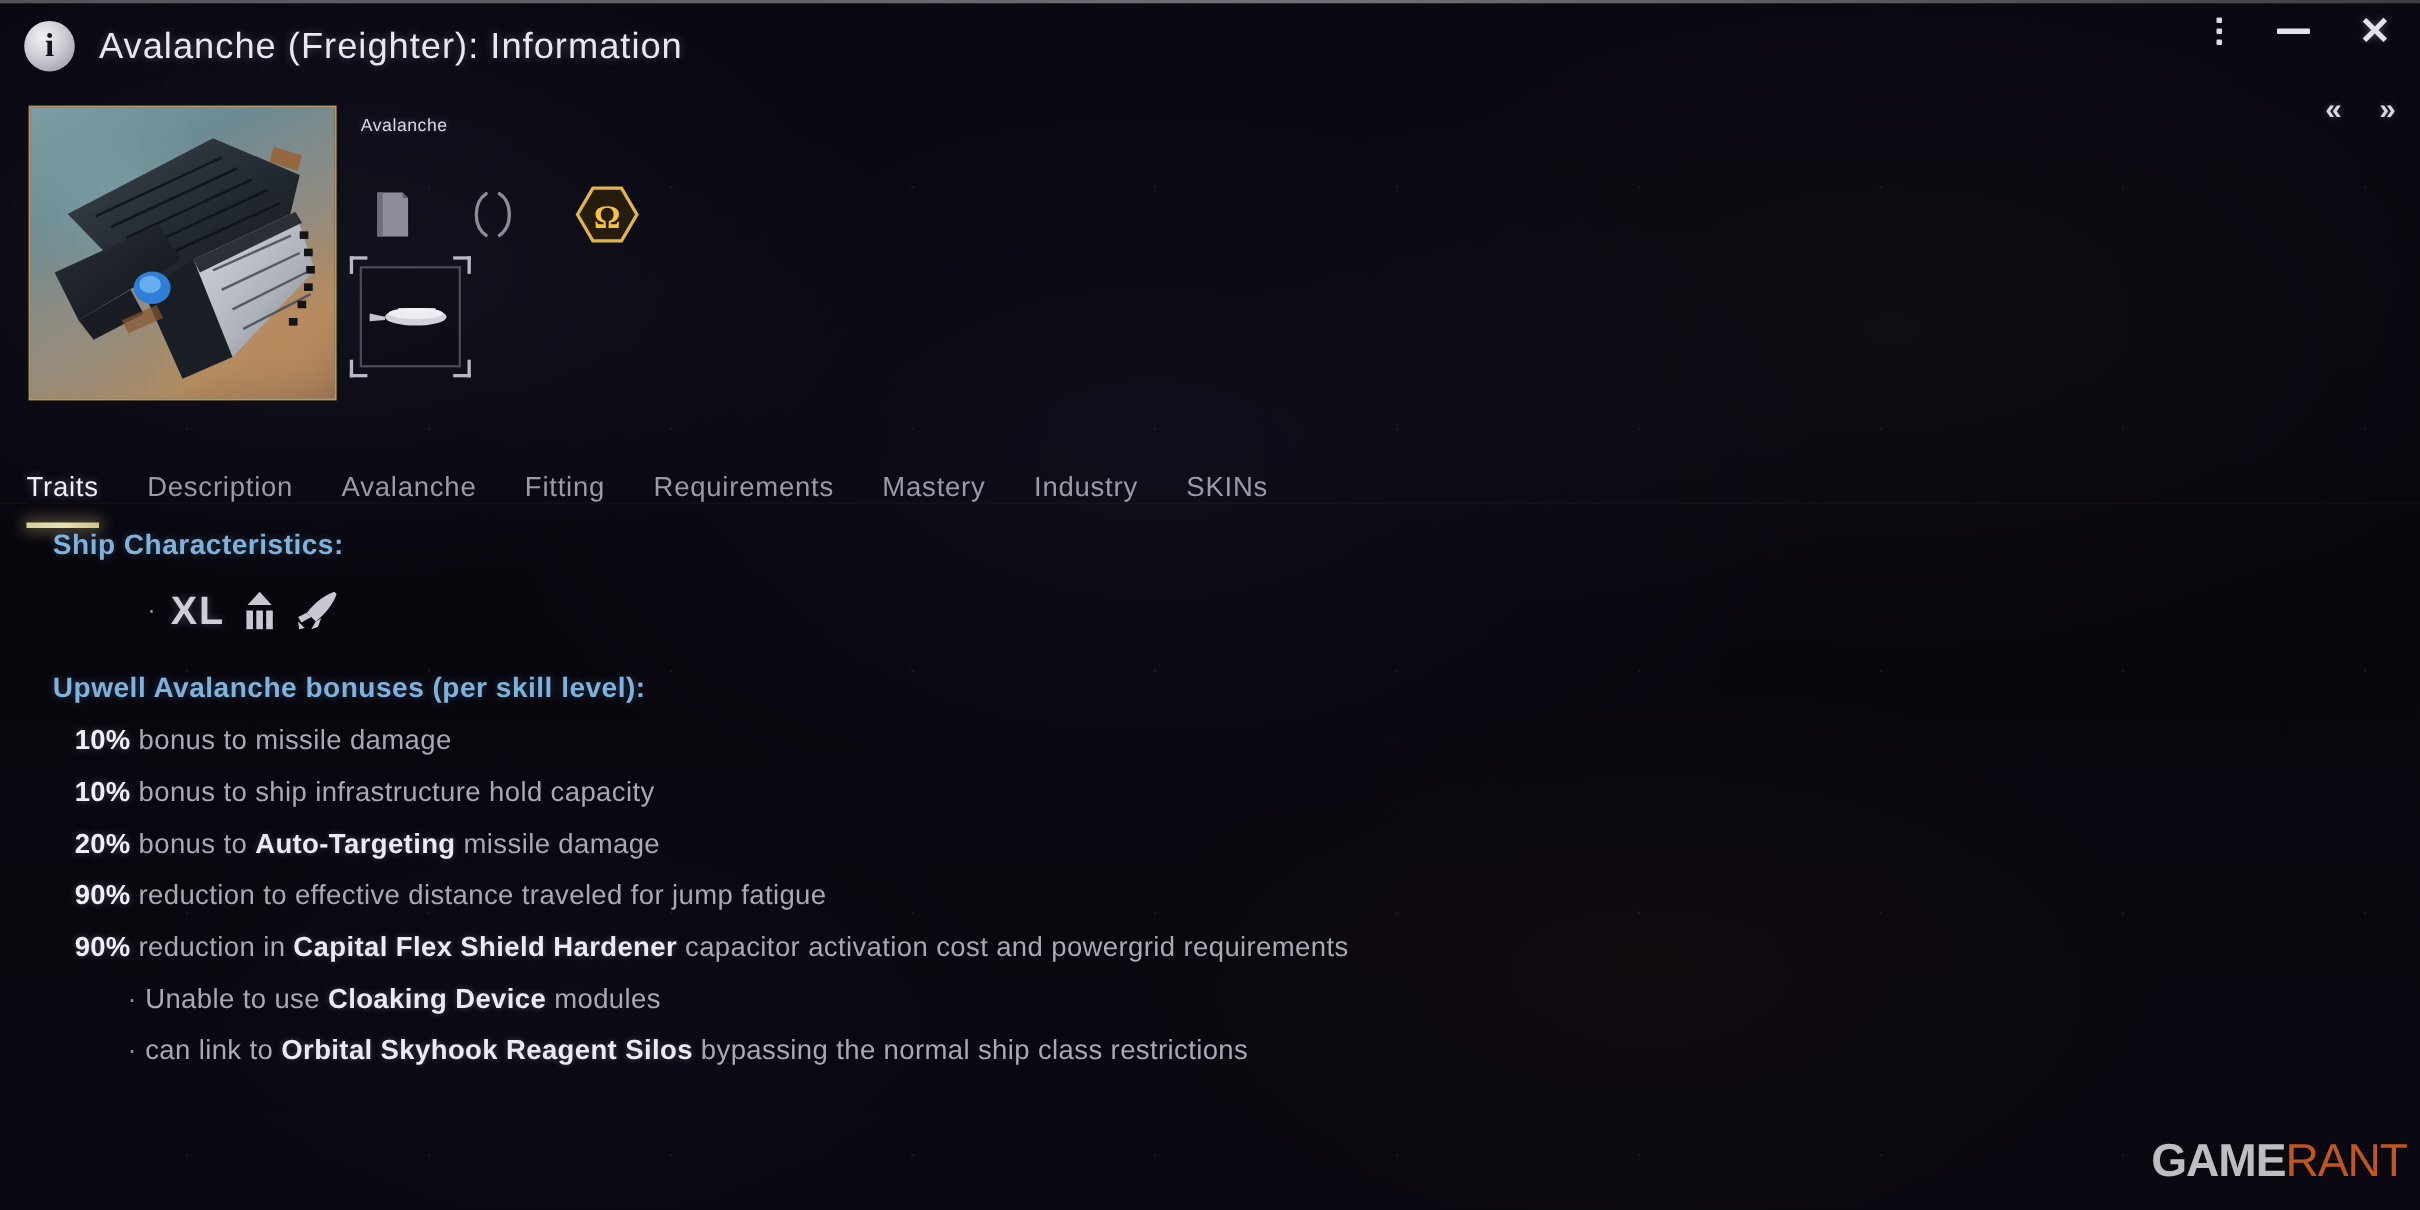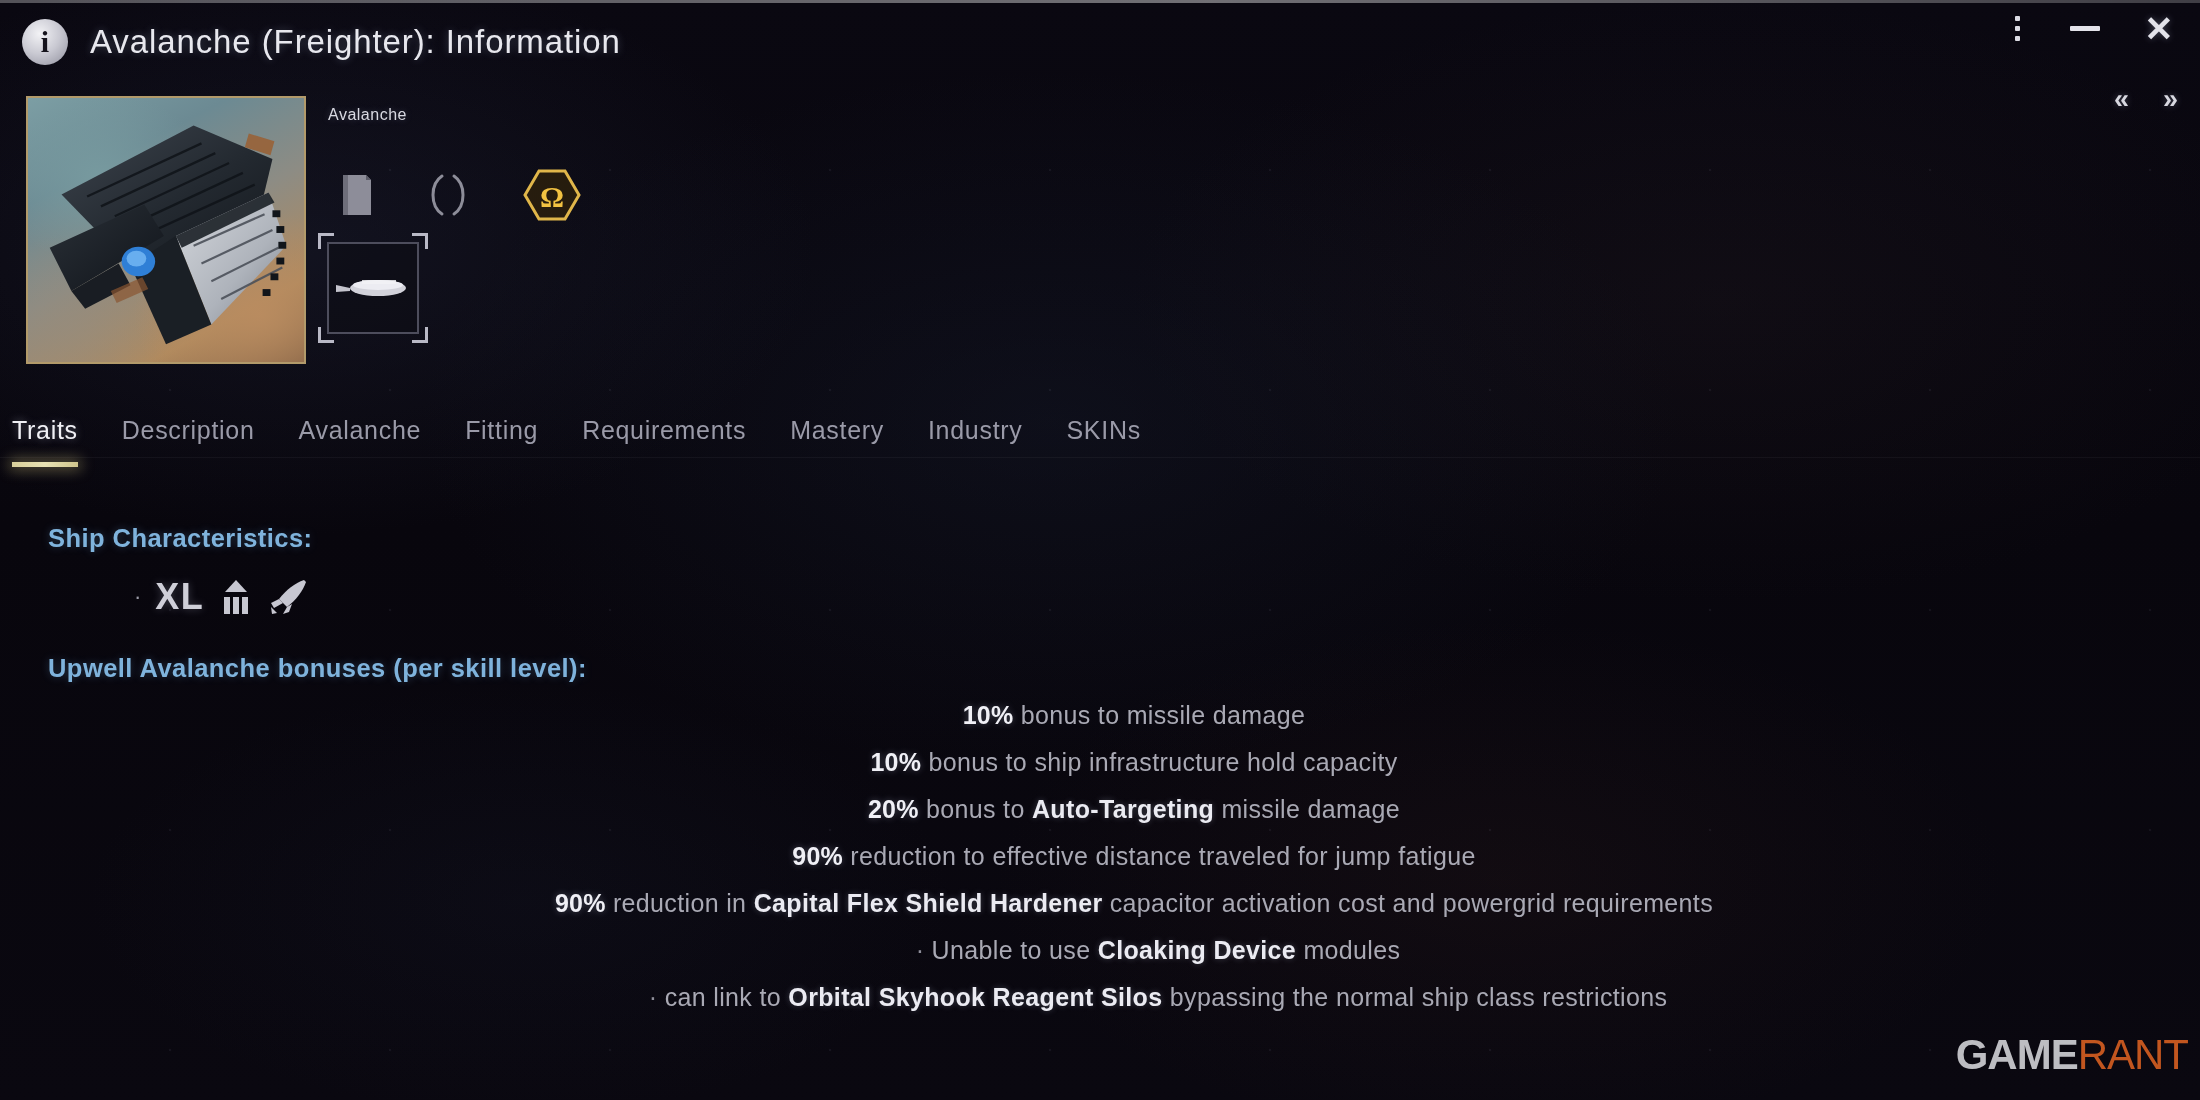--- a/index.html
+++ b/index.html
@@ -133,21 +133,21 @@
   #preview-frame {
     position:absolute; left:9px; top:9px; right:9px; bottom:9px;
     border:2px solid #4d4d5c; background:rgba(12,12,20,.55);
     display:flex; align-items:center; justify-content:center;
   }
   #preview-frame svg { width:78px; height:34px; }
 
   
   #tabbar {
     position:absolute; left:0; top:400px; width:100%; height:58px;
-    display:flex; align-items:center; padding-left:12px;
+    display:flex; align-items:flex-end; padding-left:24px;
   }
   .tab {
     position:relative;
     padding:2px 26px 0 0;
     color:#9a9aa8; font-size:25px; letter-spacing:.7px;
     white-space:nowrap;
     margin-right:18px;
   }
   .tab.active { color:#f0f0f5; text-shadow:0 0 9px rgba(215,220,245,.38); }
   .tab.active .tab-underline {
@@ -162,24 +162,23 @@
 
   
   #content {
     position:absolute; left:0; top:484px; width:100%; bottom:0;
     padding-left:48px;
     font-size:25px; line-height:1;
   }
   .section-head {
     color:#7fb3dc; font-weight:bold; font-size:25.5px; letter-spacing:.45px;
     text-shadow:0 0 8px rgba(110,165,215,.32);
-    margin-top:42px;
   }
   .bonus-line {
-    color:#a9a9b4; letter-spacing:.35px; white-space:nowrap;text-align:center;
+    color:#a9a9b4; letter-spacing:.35px; white-space:nowrap;
   }
   .bonus-line .pct {
     color:#f0f0f6; font-weight:bold; letter-spacing:.2px;
     text-shadow:0 0 7px rgba(210,220,245,.30);
   }
   .bonus-line b {
     color:#ebebf2; font-weight:bold;
     text-shadow:0 0 6px rgba(205,215,240,.26);
   }
   .bullet-dot { color:#8e8e9a; }

